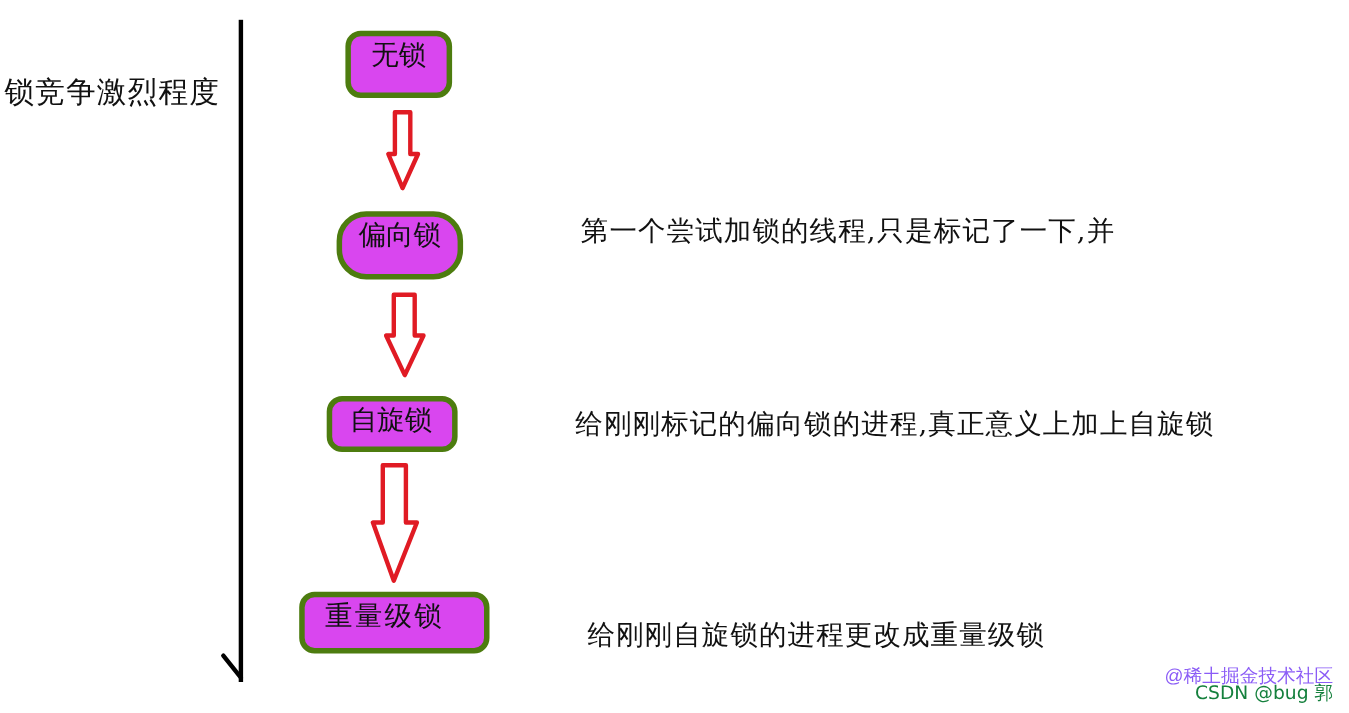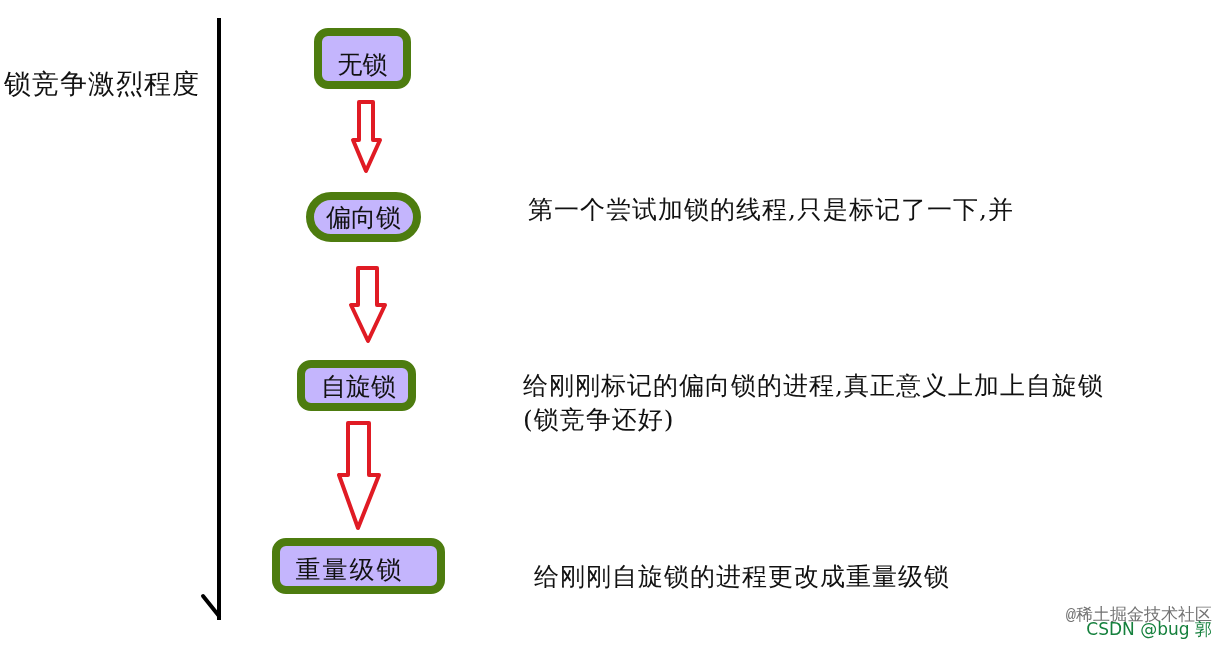--- a/index.html
+++ b/index.html
@@ -4,43 +4,43 @@
 <style>
   html, body { margin: 0; padding: 0; }
   body {
     width: 1226px; height: 648px; background: #ffffff; position: relative; overflow: hidden;
     font-family: "DejaVu Serif", "Liberation Serif", serif; color: #111111;
   }
   .abs { position: absolute; }
   .axis-label { left: 4px; top: 66px; font-size: 27px; letter-spacing: 1px; white-space: nowrap; }
   .axis-line { left: 217px; top: 18px; width: 4px; height: 602px; background: #000; }
   .box {
-    border: 8px solid #4d7c0f; border-radius: 14px; background: #c4b5fd;
-    box-sizing: border-box; display: flex; align-items: flex-end; font-size: 25px; white-space: nowrap;
+    border: 5px solid #4d7c0f; border-radius: 14px; background: #d946ef;
+    box-sizing: border-box; display: flex; align-items: flex-start; font-size: 25px; white-space: nowrap;
   }
   .box.center { justify-content: center; }
   .desc { font-size: 25px; line-height: 34px; white-space: nowrap; letter-spacing: 1px; }
-  .watermark { right: 14px; top: 603px; font-family: Liberation Mono, monospace; font-size: 17px; color: #737373; white-space: nowrap; margin-left: 44px; }
+  .watermark { right: 14px; top: 603px; font-family: Liberation Sans, sans-serif; font-size: 17px; color: #8b5cf6; white-space: nowrap; margin-left: 44px; }
   .watermark2 { right: 14px; top: 618px; font-family: "DejaVu Sans", "Liberation Sans", sans-serif; font-size: 17px; color: #15803d; white-space: nowrap; }
   svg { position: absolute; left: 0; top: 0; overflow: visible; }
 </style>
 </head>
 <body>
 
 <div class="abs axis-label">锁竞争激烈程度</div>
 <div class="abs axis-line"></div>
 <svg width="1226" height="648">
   <line x1="219" y1="616" x2="203" y2="596" stroke="#000" stroke-width="4" stroke-linecap="round"></line>
 </svg>
 
 <div class="abs box center" style="left:314px; top:28px; width:97px; height:61px;">
   <span>无锁</span>
 </div>
 
-<div class="abs box center" style="left:306px; top:192px; width:115px; height:50px;border-radius:27px;">
+<div class="abs box center" style="left:306px; top:192px; width:115px; height:62px;border-radius:27px;">
   <span>偏向锁</span>
 </div>
 
 <div class="abs box" style="left:297px; top:360px; width:119px; height:51px; padding-left:16px;">
   <span>自旋锁</span>
 </div>
 
 <div class="abs box center" style="left:272px; top:538px; width:173px; height:56px; padding-right:18px;">
   <span style="letter-spacing:2px;">重量级锁</span>
 </div>
@@ -54,21 +54,20 @@
 <svg width="1226" height="648">
   <path d="M348 423 L369 423 L369 475 L379 475 L358 528 L339 475 L348 475 Z" fill="#fff" stroke="#e01b24" stroke-width="4" stroke-linejoin="round"></path>
 </svg>
 
 <div class="abs desc" style="left:528px; top:193px;">
   <div>第一个尝试加锁的线程,只是标记了一下,并</div>
 </div>
 
 <div class="abs desc" style="left:523px; top:369px;">
   <div>给刚刚标记的偏向锁的进程,真正意义上加上自旋锁</div>
-  <div>(锁竞争还好)</div>
 </div>
 
 <div class="abs desc" style="left:534px; top:560px;">
   <div>给刚刚自旋锁的进程更改成重量级锁</div>
 </div>
 
 <div class="abs watermark">@稀土掘金技术社区</div>
 <div class="abs watermark2">CSDN @bug 郭</div>
 
 </body></html>

